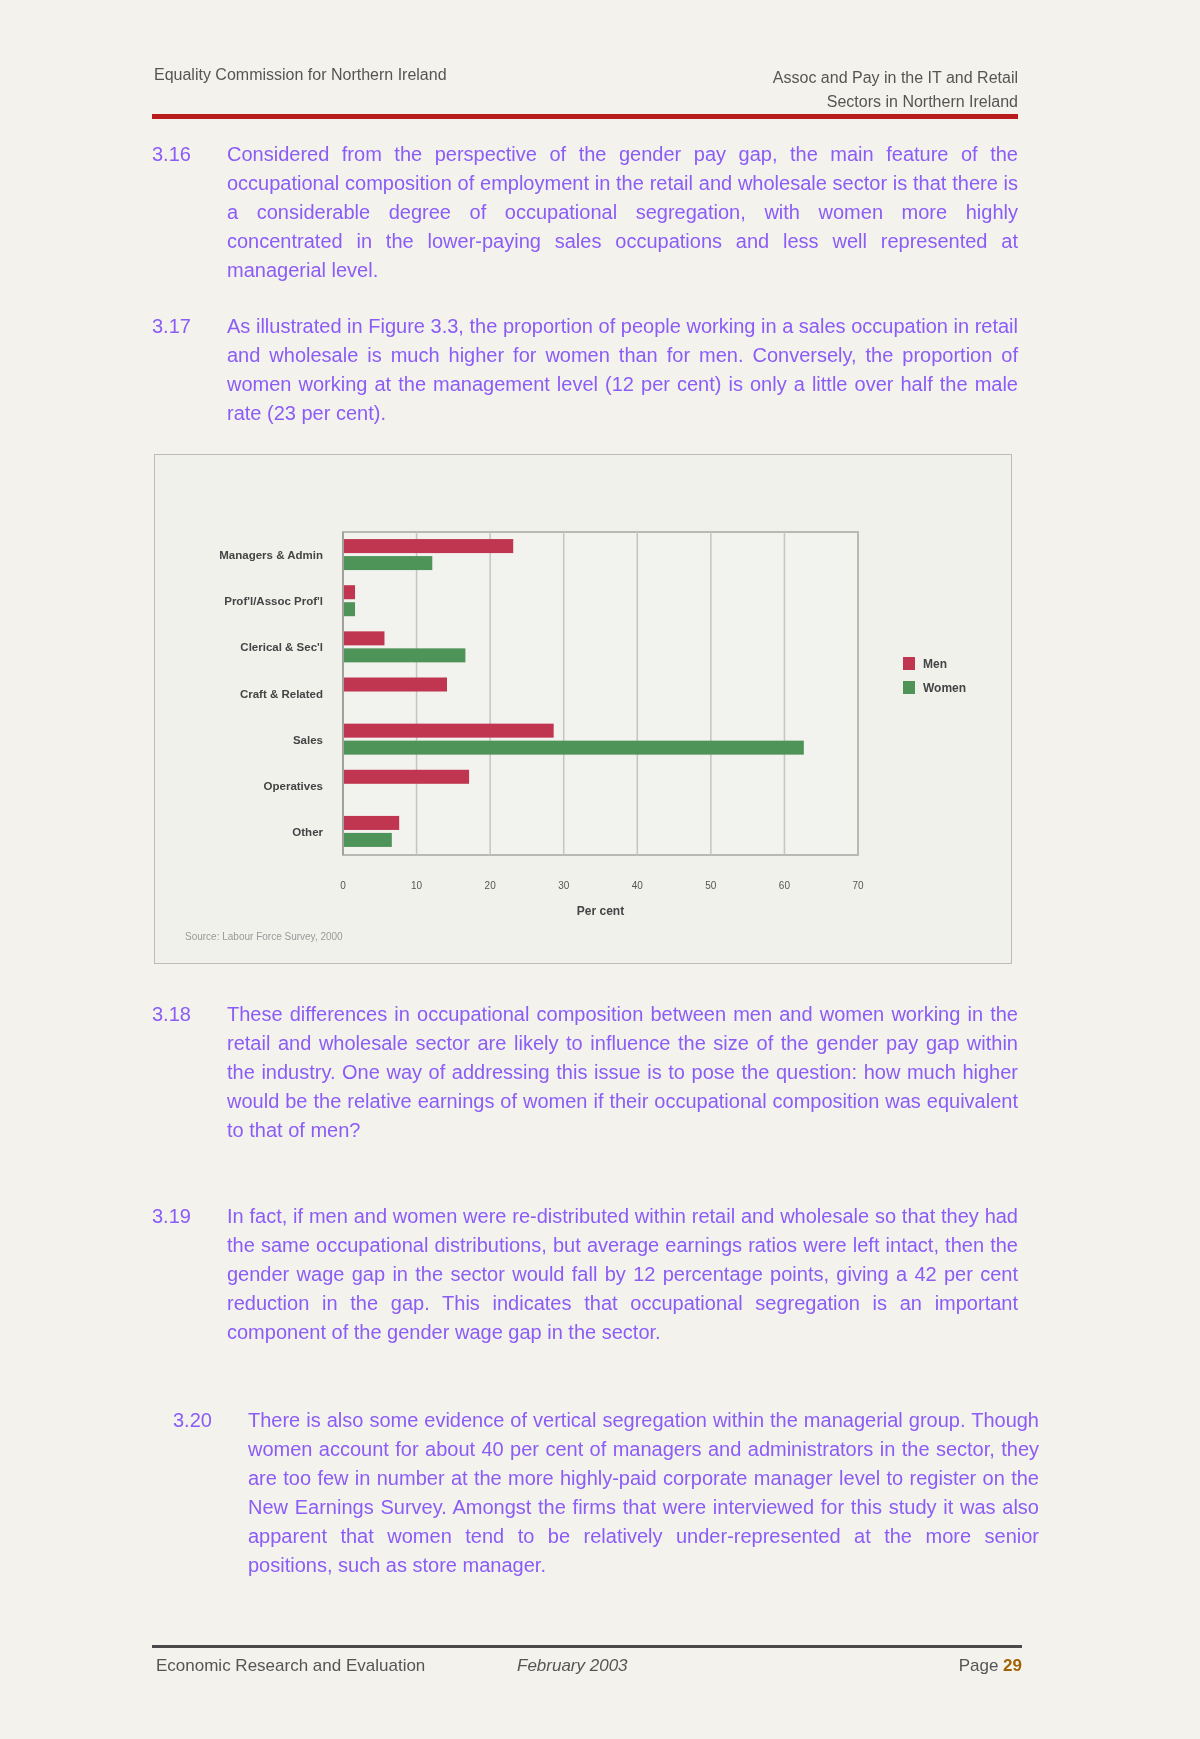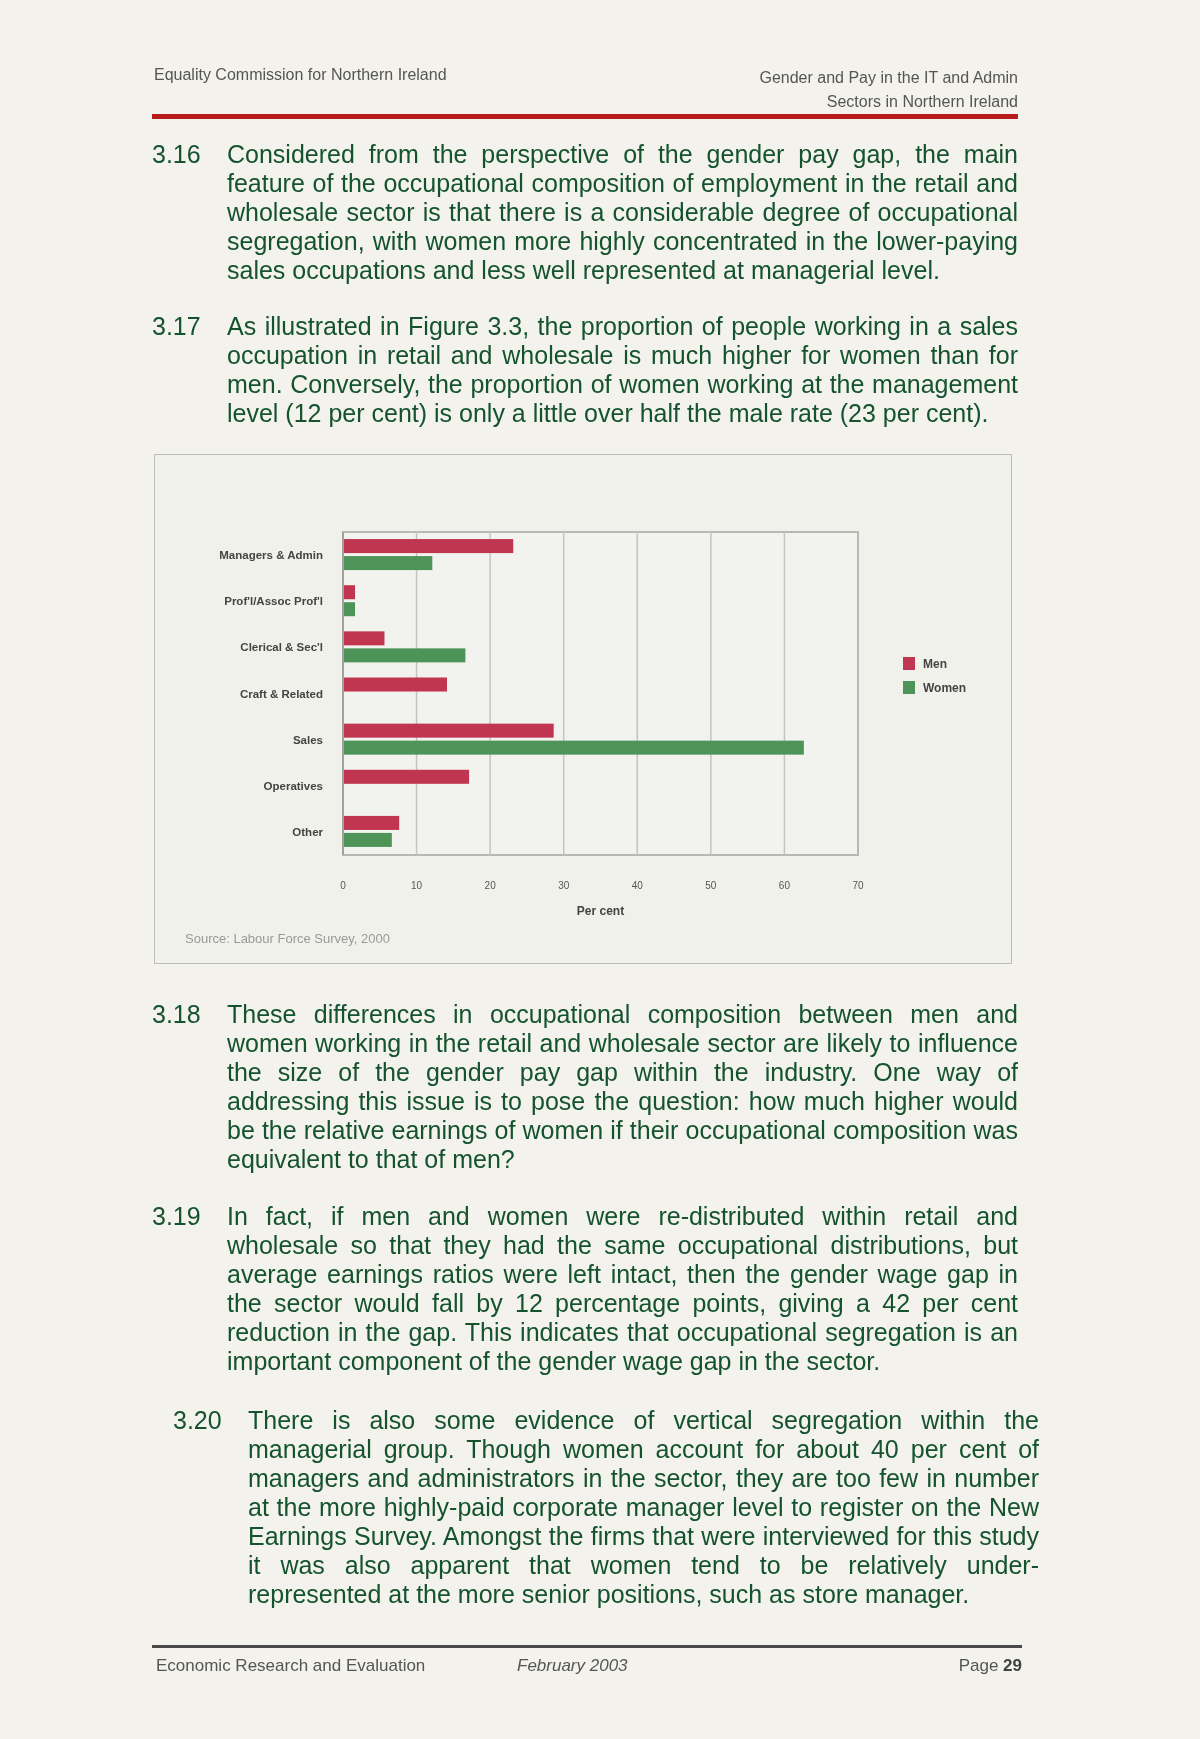--- a/index.html
+++ b/index.html
@@ -13,53 +13,53 @@
     }
     .header {
       position: absolute; left: 152px; top: 62px; width: 866px; height: 52px;
       border-bottom: 5px solid #b91c1c;
       font-size: 16px; color: #555;
     }
     .header .left { position: absolute; left: 2px; top: 4px; }
     .header .right { position: absolute; right: 0; top: 4px; text-align: right; line-height: 24px; }
     .para {
       position: absolute; left: 152px; width: 866px;
-      font-size: 25px; line-height: 29px; color: #14532d;
+      font-size: 20px; line-height: 29px; color: #8b5cf6;
     }
     .para .num { position: absolute; left: 0; top: 0; }
     .para .text { margin-left: 75px; text-align: justify; }
     .figure {
       position: absolute; left: 154px; top: 454px; width: 856px; height: 508px;
       border: 1.5px solid #bdbdb8; background: #f1f1ec;
     }
     .fig-title {
       position: absolute; left: 0; right: 0; top: 18px; text-align: center;
       font-size: 20px; font-weight: bold; color: #444;
     }
     .fig-source {
-      position: absolute; left: 30px; top: 476px; font-size: 13px; color: #999;
+      position: absolute; left: 30px; top: 476px; font-size: 10px; color: #999;
     }
     svg text { font-family: "Liberation Sans", sans-serif; }
     .footer {
       position: absolute; left: 152px; top: 1645px; width: 870px;
       border-top: 3px solid #4a4a4a; 
       font-size: 17px; color: #555;
     }
     .footer .left { position: absolute; left: 4px; top: 8px; }
     .footer .mid { position: absolute; left: 365px; top: 8px; font-style: italic; text-align: right; }
     .footer .right { position: absolute; right: 0; top: 8px; }
-    .footer .right b { color: #404040; }
+    .footer .right b { color: #a16207; }
   </style>
 </head>
 <body>
 
 <div class="header">
   <span class="left">Equality Commission for Northern Ireland</span>
   <div class="right">
-    <div>Gender and Pay in the IT and Admin</div>
+    <div>Assoc and Pay in the IT and Retail</div>
     <div>Sectors in Northern Ireland</div>
   </div>
 </div>
 
 <div class="para" style="top:140px;">
   <span class="num">3.16</span>
   <div class="text">Considered from the perspective of the gender pay gap, the main feature of the occupational composition of employment in the retail and wholesale sector is that there is a considerable degree of occupational segregation, with women more highly concentrated in the lower-paying sales occupations and less well represented at managerial level.</div>
 </div>
 
 <div class="para" style="top:312px;">

